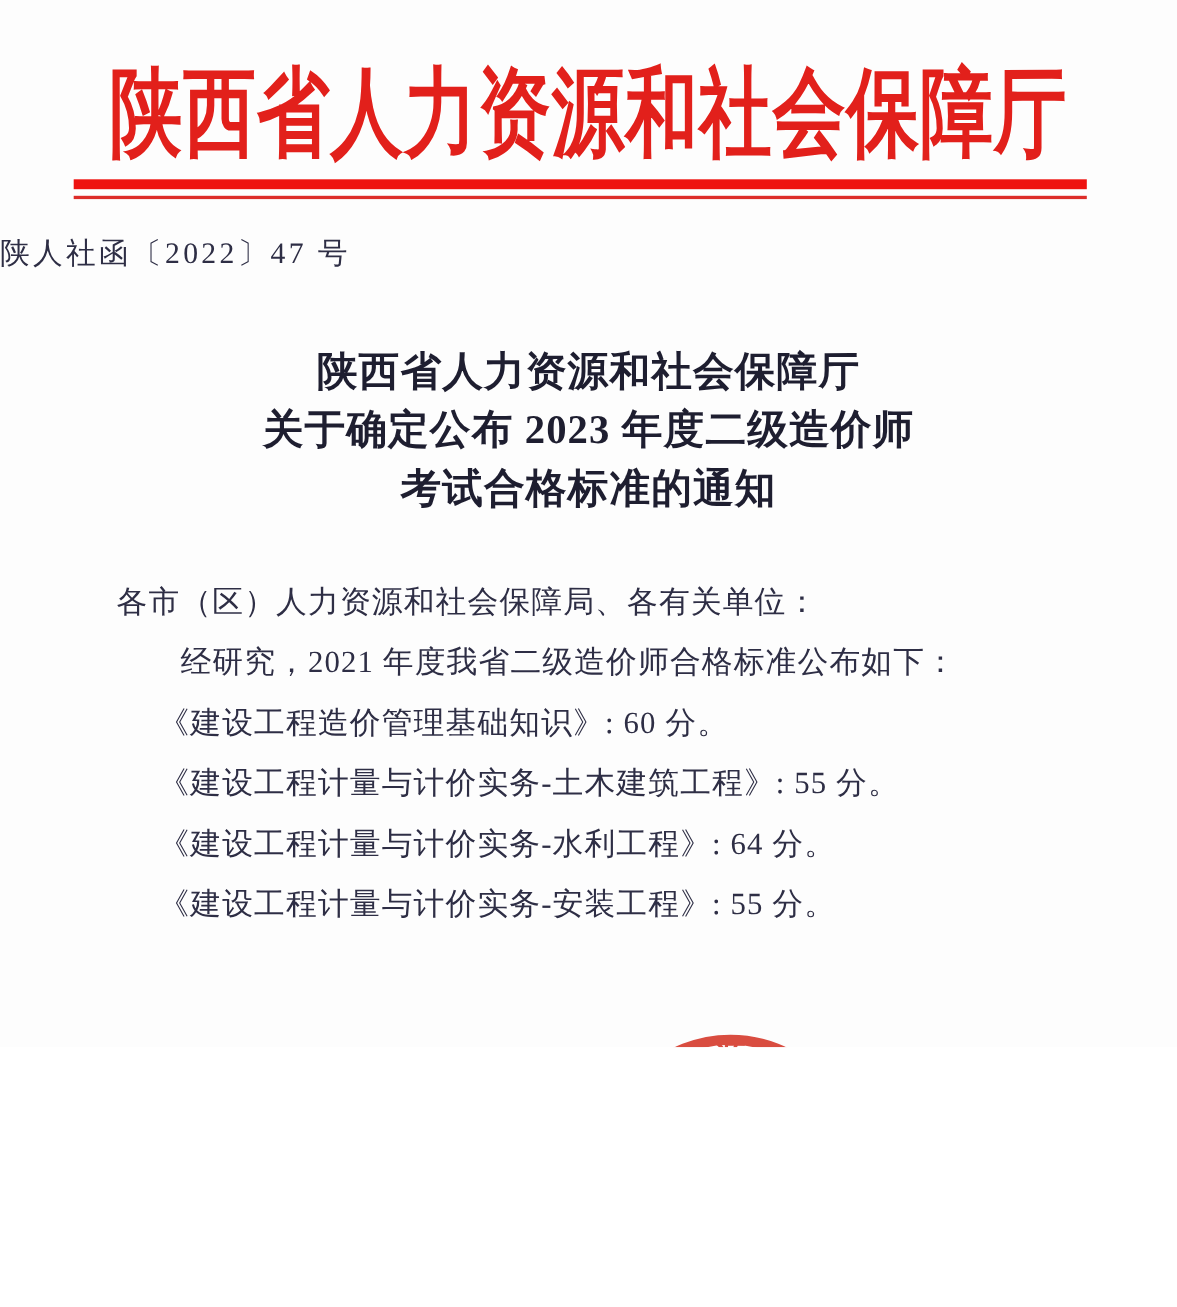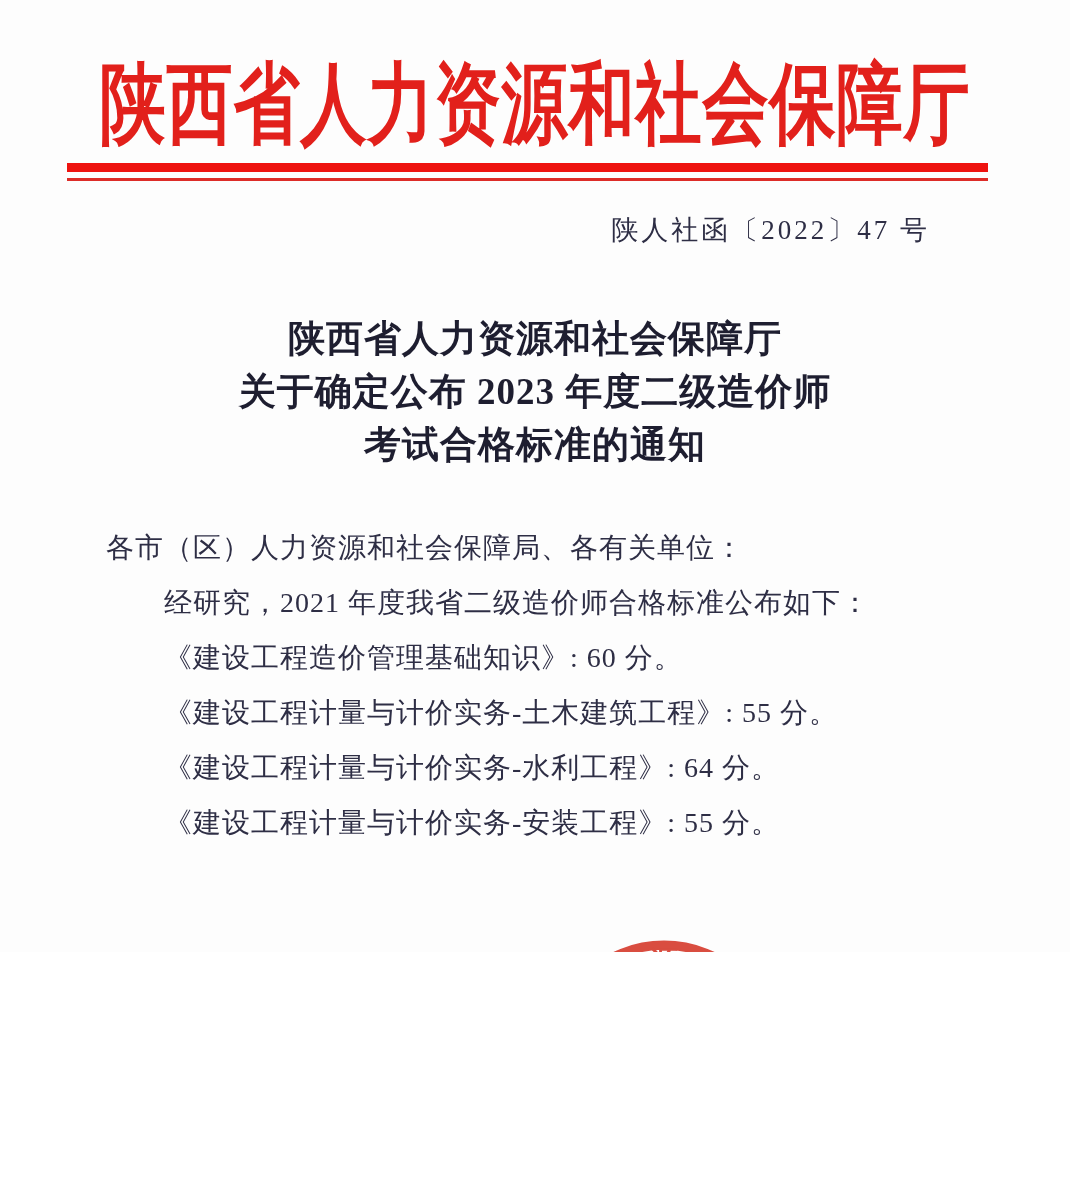--- a/index.html
+++ b/index.html
@@ -48,21 +48,21 @@
     height: 3px;
     background: #dd2c28;
   }
 
   
   .doc-number {
     position: absolute;
     top: 212px;
     left: 0;
     width: 930px;
-    text-align: right;
+    text-align: left;
     font-size: 27px;
     color: #2e2e45;
     letter-spacing: 3px;
     white-space: nowrap;
   }
 
   
   .title-block {
     position: absolute;
     top: 312px;
@@ -88,21 +88,21 @@
   .body-line {
     height: 55px;
     line-height: 55px;
     white-space: nowrap;
     letter-spacing: 1px;
   }
   .body-line.intro {
     text-indent: 58px;
   }
   .body-line.item {
-    margin-left: 58px;
+    margin-left: 38px;
   }
 
   
   .signature-agency {
     position: absolute;
     top: 1078px;
     left: 0;
     width: 100%;
     box-sizing: border-box;
     padding-left: 250px;

